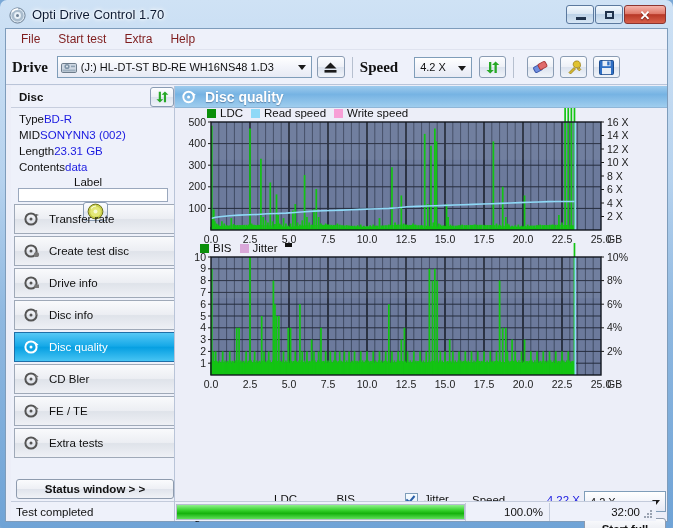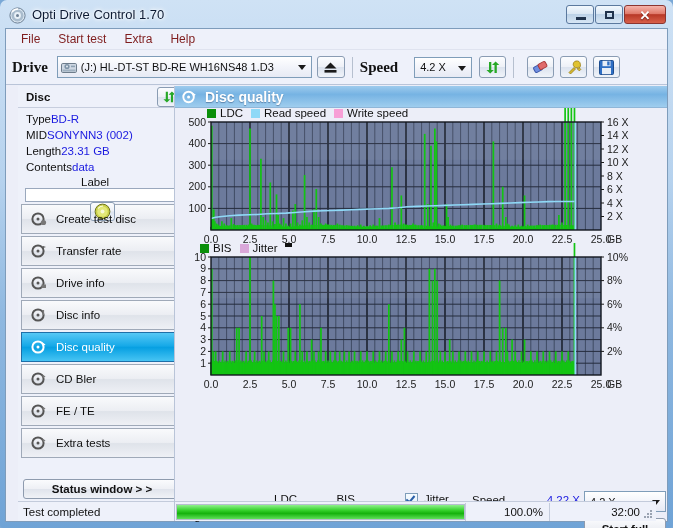--- a/index.html
+++ b/index.html
@@ -96,21 +96,21 @@
     width:58px; height:21px; border:1px solid #7f9db9;
     background:linear-gradient(180deg,#ffffff 0%,#f2f4fa 50%,#e7eaf4 100%);
     position:relative; display:flex; align-items:center; padding-left:5px;
     font-size:11px; color:#111; margin-left:7px;
   }
   #refresh-btn { width:27px; height:22px; margin-left:7px; }
   #eraser-btn, #tools-btn, #save-btn { width:27px; height:22px; margin-left:6px; }
 
   
   #leftpanel {
-    position:absolute; left:12px; top:57px; width:168px; bottom:0;
+    position:absolute; left:5px; top:57px; width:168px; bottom:0;
     background:#eef1fa;
   }
   #disc-header {
     height:22px; display:flex; align-items:center; padding:0 4px 0 8px;
     border-bottom:1px solid #c7cede; position:relative;
   }
   #disc-header .t { font-weight:bold; font-size:11.5px; color:#111; }
   #sync-btn {
     position:absolute; right:5px; top:1px; width:24px; height:20px;
     border:1px solid #8a9cb3; border-radius:3px;
@@ -390,34 +390,34 @@
           </div>
         </div>
       </div>
 
       <div id="navlist">
         <div class="navitem">
           <span class="navicon">
             <svg width="16" height="14" viewBox="0 0 16 14">
                 <circle cx="7" cy="7" r="5.6" fill="none" stroke="#555" stroke-width="2"></circle>
                 <circle cx="7" cy="7" r="1.5" fill="#555"></circle>
-                <circle cx="12.5" cy="10.5" r="2.6" fill="#777"></circle>
+                <path d="M12 2 l3 1 -3 1" fill="#555"></path>
               </svg>
           </span>
-          <span>Create test disc</span>
+          <span>Transfer rate</span>
         </div>
         <div class="navitem">
           <span class="navicon">
             <svg width="16" height="14" viewBox="0 0 16 14">
                 <circle cx="7" cy="7" r="5.6" fill="none" stroke="#555" stroke-width="2"></circle>
                 <circle cx="7" cy="7" r="1.5" fill="#555"></circle>
-                <path d="M12 2 l3 1 -3 1" fill="#555"></path>
+                <circle cx="12.5" cy="10.5" r="2.6" fill="#777"></circle>
               </svg>
           </span>
-          <span>Transfer rate</span>
+          <span>Create test disc</span>
         </div>
         <div class="navitem">
           <span class="navicon">
             <svg width="16" height="14" viewBox="0 0 16 14">
                 <circle cx="7" cy="7" r="5.6" fill="none" stroke="#555" stroke-width="2"></circle>
                 <circle cx="7" cy="7" r="1.5" fill="#555"></circle>
                 <rect x="10.5" y="8.5" width="4.5" height="3.5" fill="#777"></rect>
               </svg>
           </span>
           <span>Drive info</span>

